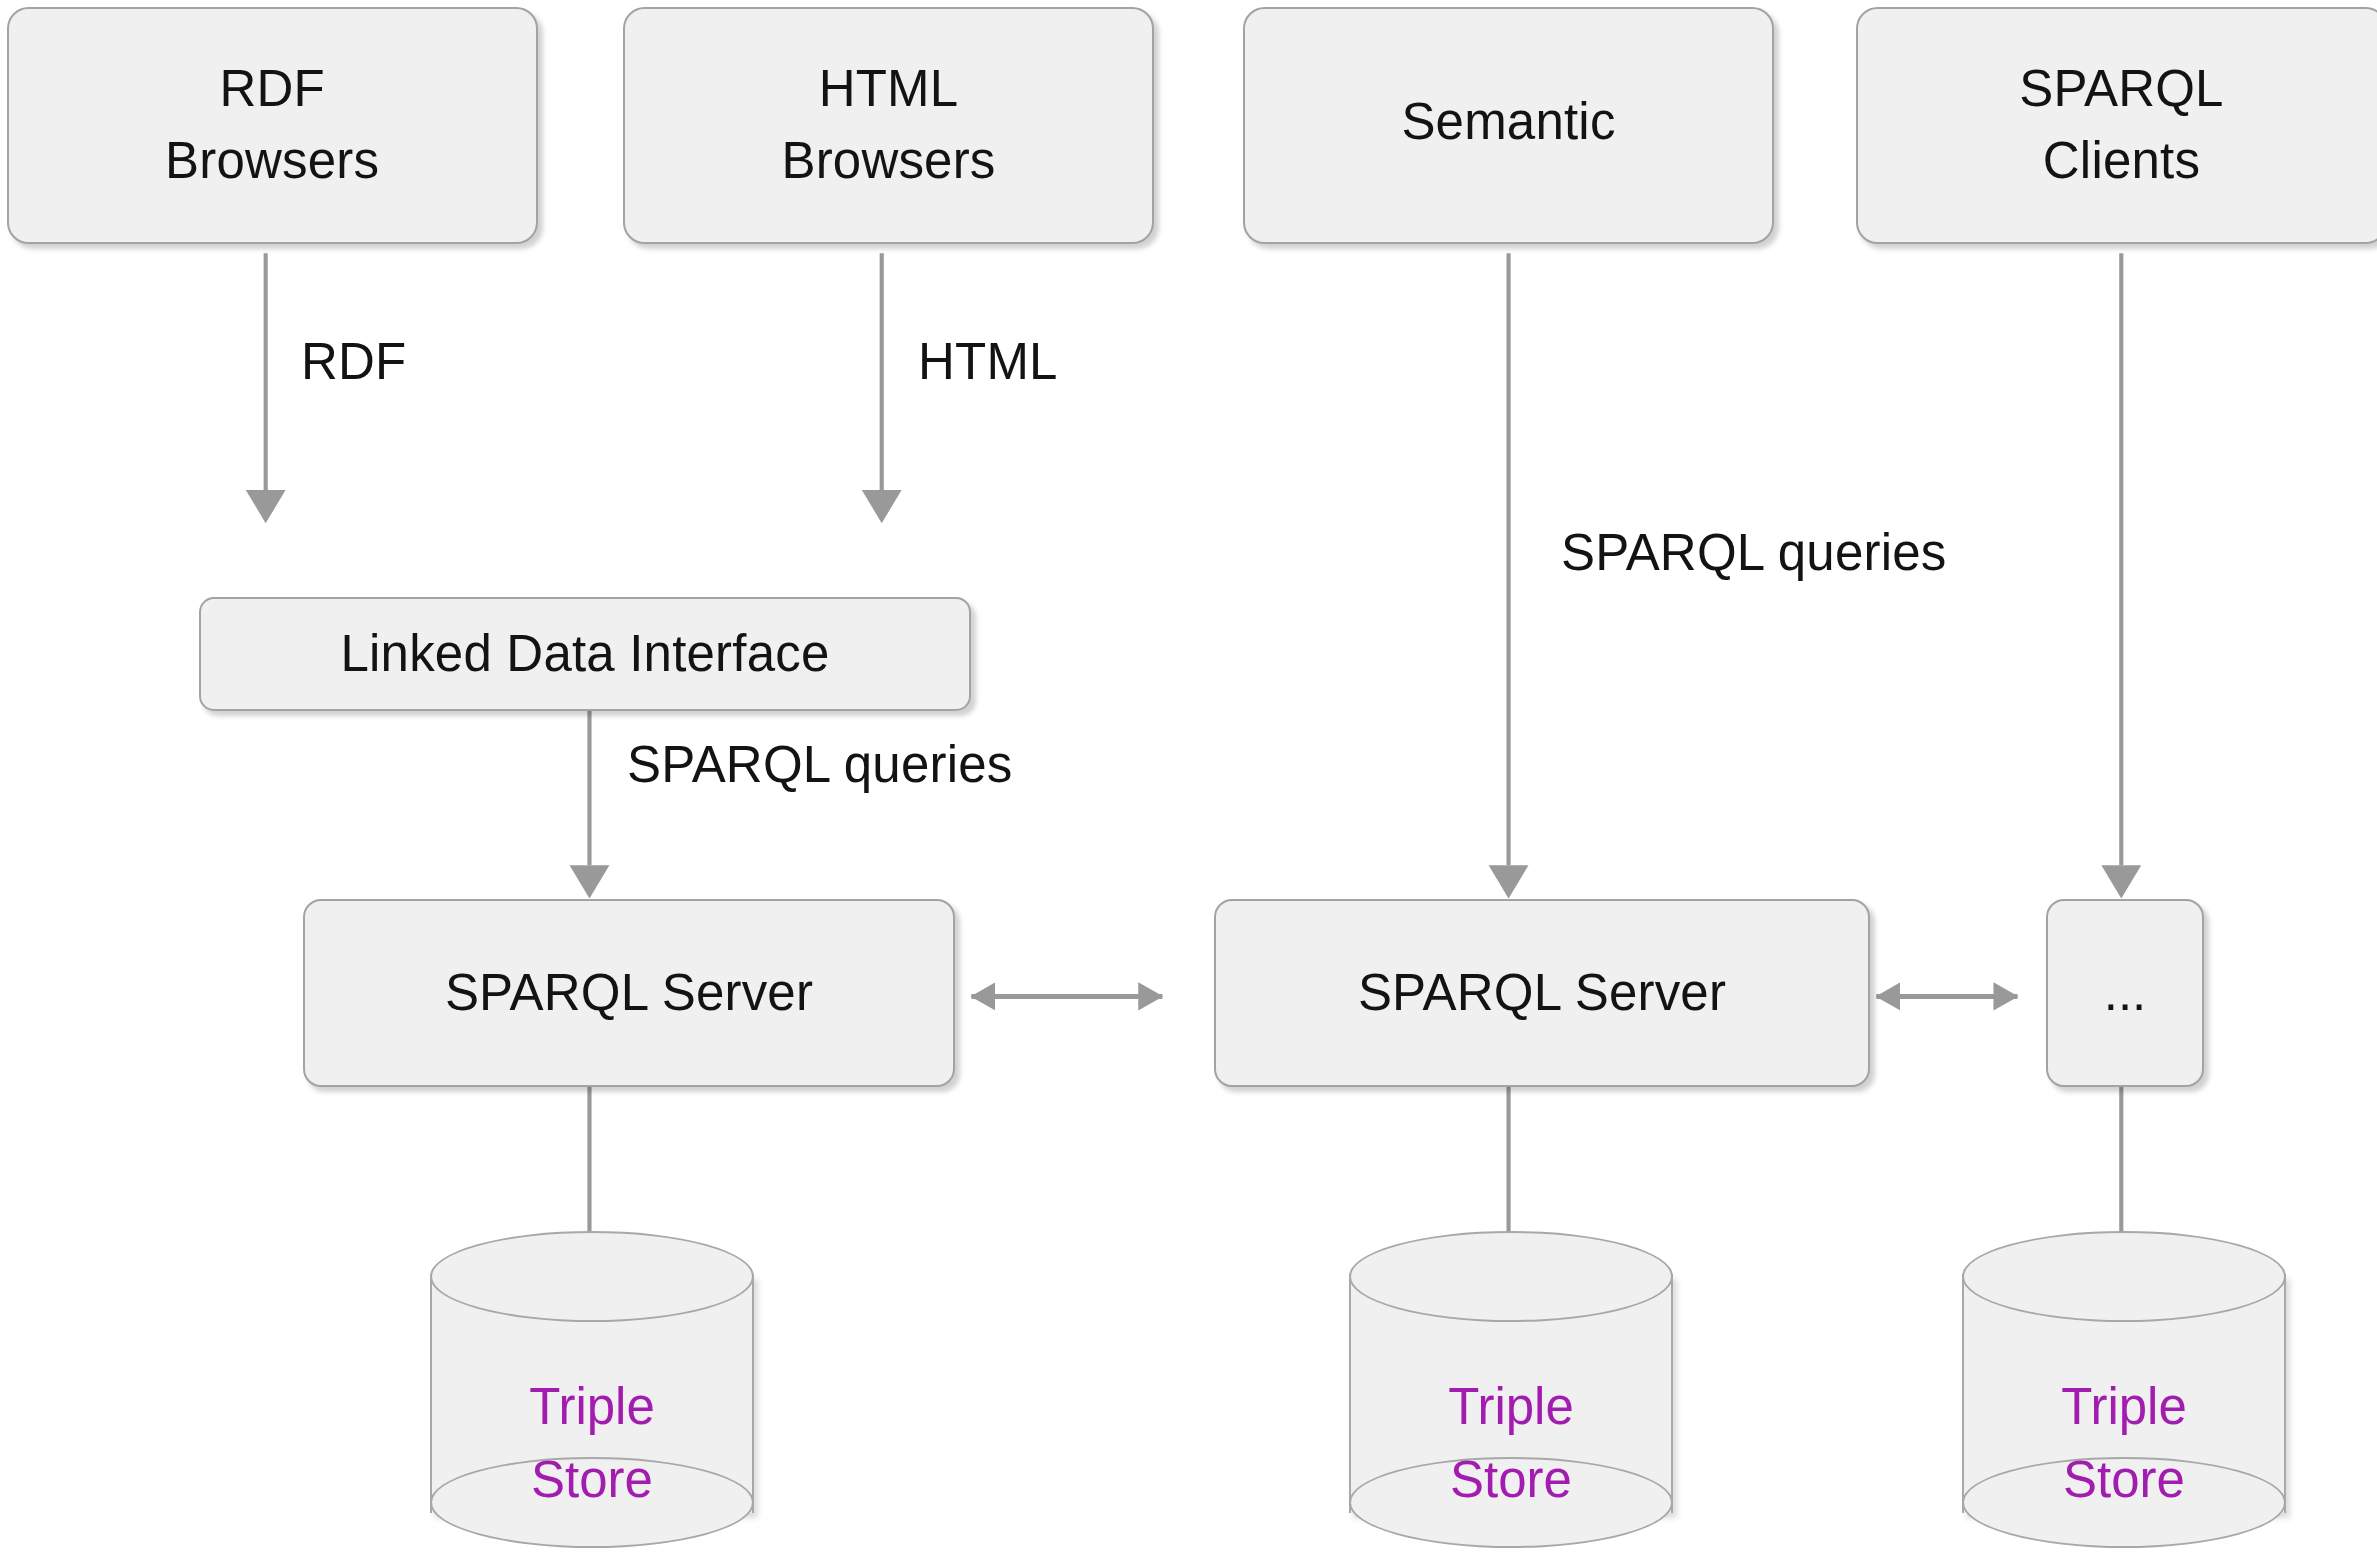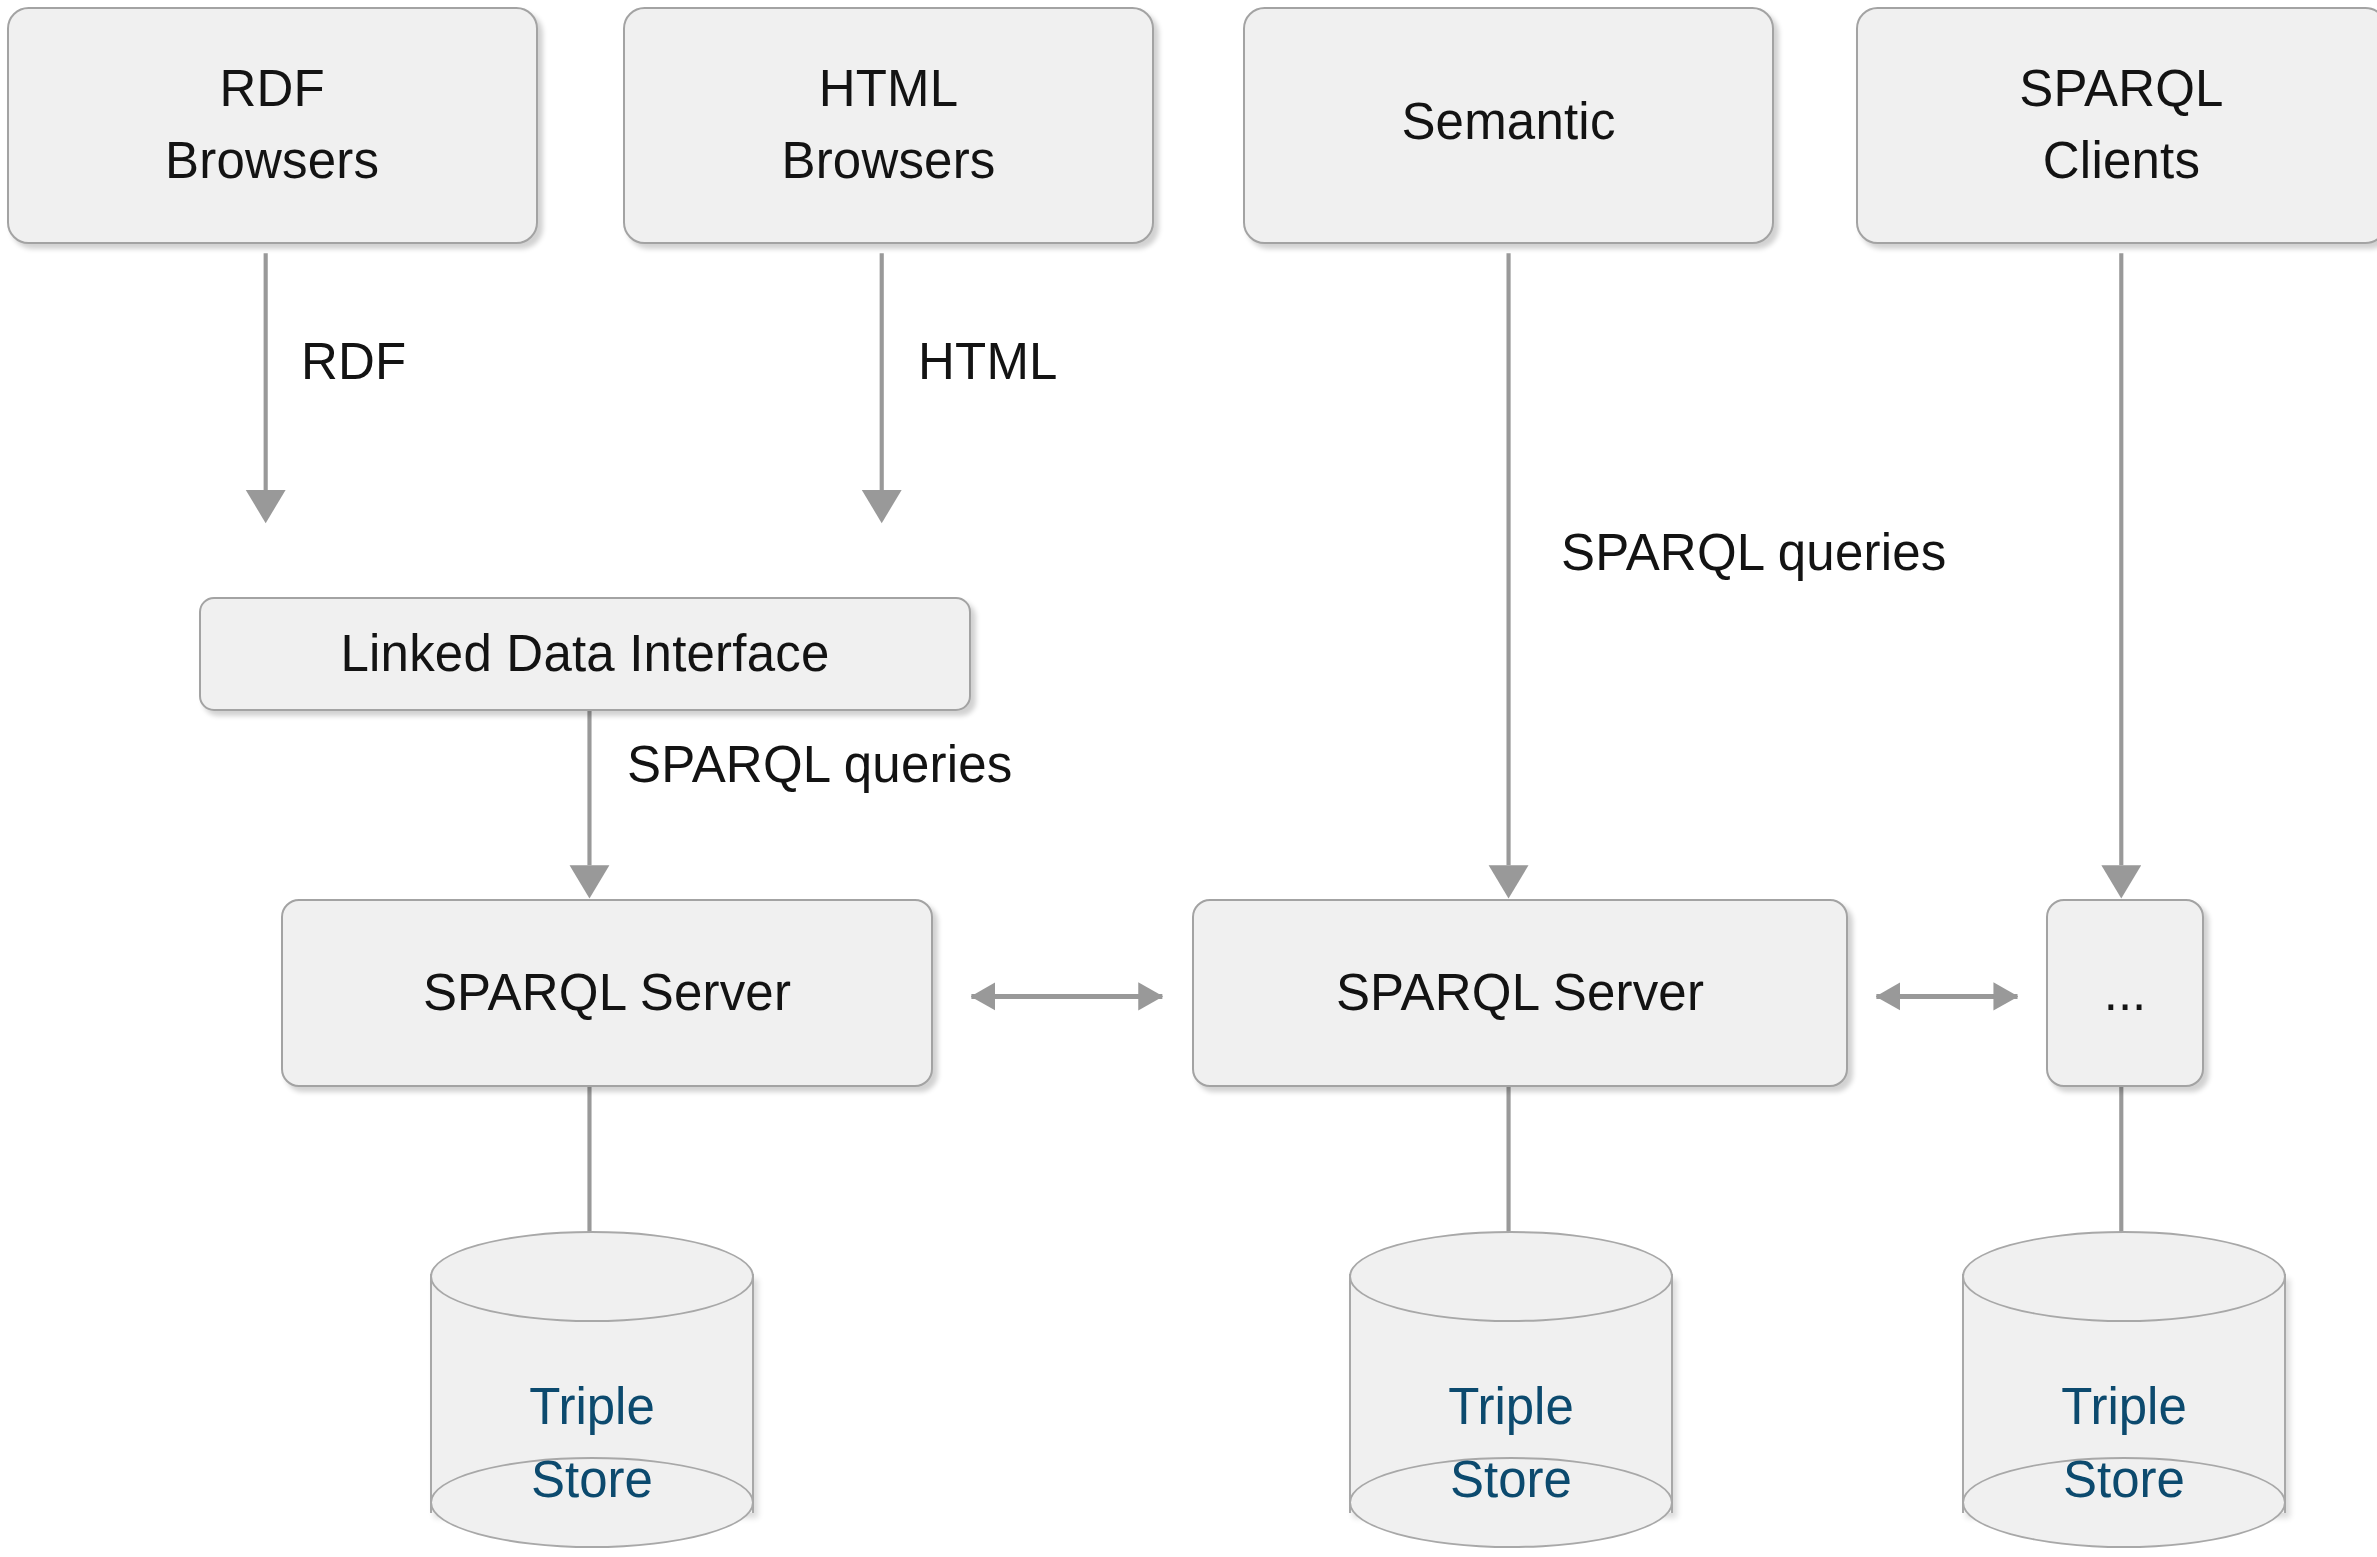--- a/index.html
+++ b/index.html
@@ -54,20 +54,21 @@
   }
   .ldi-node {
     font-size: 51px;
     border-radius: 15px;
     letter-spacing: 0.2px;
   }
   .server-node {
     font-size: 51px;
     border-radius: 18px;
     letter-spacing: 0.2px;
+    margin-left: 22px;
   }
   .ellipsis-node {
     font-size: 51px;
     border-radius: 18px;
   }
 
   
   .cylinder {
     position: absolute;
     box-sizing: border-box;
@@ -99,21 +100,21 @@
     border: 2.5px solid #a8a8a8;
     border-radius: 50%;
     box-sizing: border-box;
   }
   .cyl-label {
     position: absolute;
     left: 0;
     width: 100%;
     text-align: center;
     font-size: 51px;
-    color: #0c4a6e;
+    color: #a21caf;
     line-height: 1.30;
   }
   .cyl-label .line1 { display: block; margin-bottom: 6.6px; }
   .cyl-label .line2 { display: block; }
 
   
   .edge-label {
     position: absolute;
     font-size: 51px;
     color: #131313;

